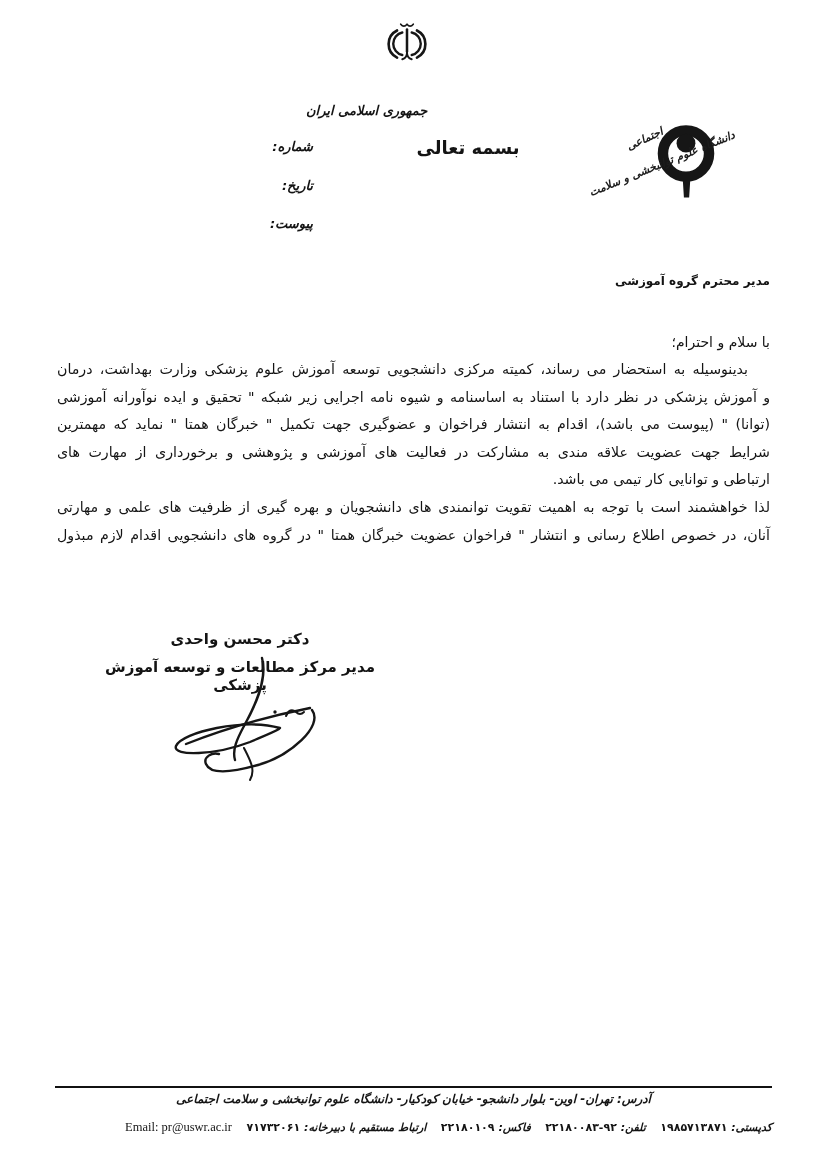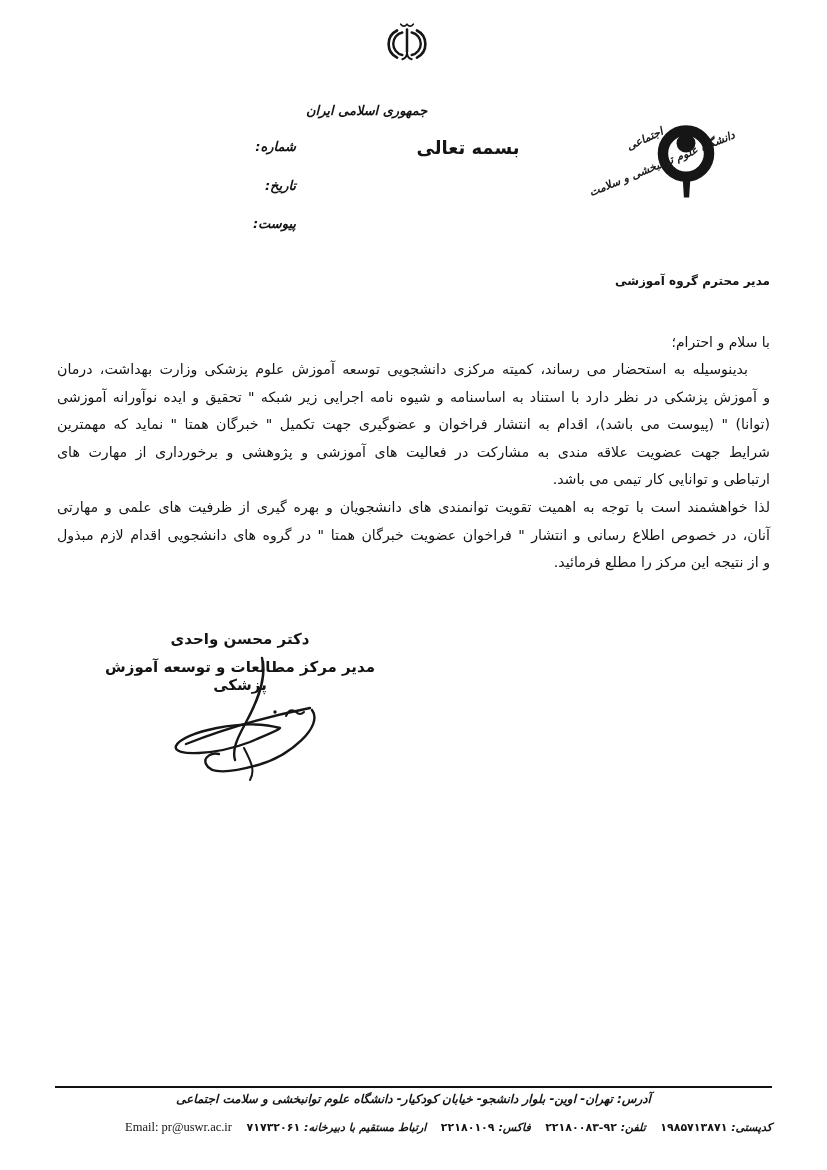--- a/index.html
+++ b/index.html
@@ -6,21 +6,21 @@
   .page{
     position:relative;width:827px;height:1170px;background:#fff;
     font-family:"DejaVu Sans",sans-serif;color:#141414;direction:rtl;overflow:hidden;
   }
   .abs{position:absolute;}
   
   .emblem{left:386px;top:20px;width:42px;height:46px;}
   .country{left:306px;top:66px;width:200px;text-align:left;font-size:13px;font-style:italic;font-weight:600;margin-top:37px;}
   .ministry{left:256px;top:88px;width:300px;text-align:center;font-size:17px;font-style:italic;font-weight:bold;}
   .besmele{left:408px;top:137px;width:120px;text-align:center;font-size:18px;font-weight:bold;}
-  .fieldlbl{left:226px;width:70px;font-size:13px;font-style:italic;font-weight:600;text-align:right;direction:rtl;}
+  .fieldlbl{left:243px;width:70px;font-size:13px;font-style:italic;font-weight:600;text-align:right;direction:rtl;}
   .f-number{top:139px;}
   .f-date{top:178px;}
   .f-attach{top:216px;}
   .uni-logo{left:648px;top:118px;width:76px;height:88px;}
   .uni-line{font-size:11px;font-style:italic;font-weight:600;white-space:nowrap;color:#1c1c1c;}
   .uni-l1{left:592px;top:186px;transform:rotate(-22deg);transform-origin:left bottom;}
   .uni-l2{left:630px;top:140px;transform:rotate(-25deg);transform-origin:left bottom;}
   
   .recipient{right:57px;top:274px;font-size:12px;font-weight:bold;}
   .salutation{right:57px;top:334px;font-size:14px;}
@@ -79,21 +79,20 @@
   <div class="abs salutation">با سلام و احترام؛</div>
 
   <div class="abs body-block">
     <div class="bline indent">بدینوسیله به استحضار می رساند، کمیته مرکزی دانشجویی توسعه آموزش علوم پزشکی وزارت بهداشت، درمان</div>
     <div class="bline">و آموزش پزشکی در نظر دارد با استناد به اساسنامه و شیوه نامه اجرایی زیر شبکه " تحقیق و ایده نوآورانه آموزشی</div>
     <div class="bline">(توانا) " (پیوست می باشد)، اقدام به انتشار فراخوان و عضوگیری جهت تکمیل " خبرگان همتا " نماید که مهمترین</div>
     <div class="bline">شرایط جهت عضویت علاقه مندی به مشارکت در فعالیت های آموزشی و پژوهشی و برخورداری از مهارت های</div>
     <div class="bline end">ارتباطی و توانایی کار تیمی می باشد.</div>
     <div class="bline">لذا خواهشمند است با توجه به اهمیت تقویت توانمندی های دانشجویان و بهره گیری از ظرفیت های علمی و مهارتی</div>
     <div class="bline">آنان، در خصوص اطلاع رسانی و انتشار " فراخوان عضویت خبرگان همتا " در گروه های دانشجویی اقدام لازم مبذول</div>
-    <div class="bline end">و از نتیجه این مرکز را مطلع فرمائید.</div>
   </div>
 
   <div class="abs sig-block">
     <div>دکتر محسن واحدی</div>
     <div class="sig-title">مدیر مرکز مطالعات و توسعه آموزش پزشکی</div>
   </div>
 
   <svg class="abs sig-draw" viewBox="0 0 185 145">
     <g class="ink" stroke-width="2.4">
       <path d="M104 6 C110 28 96 56 86 74 C79 87 74 98 77 108"></path>

